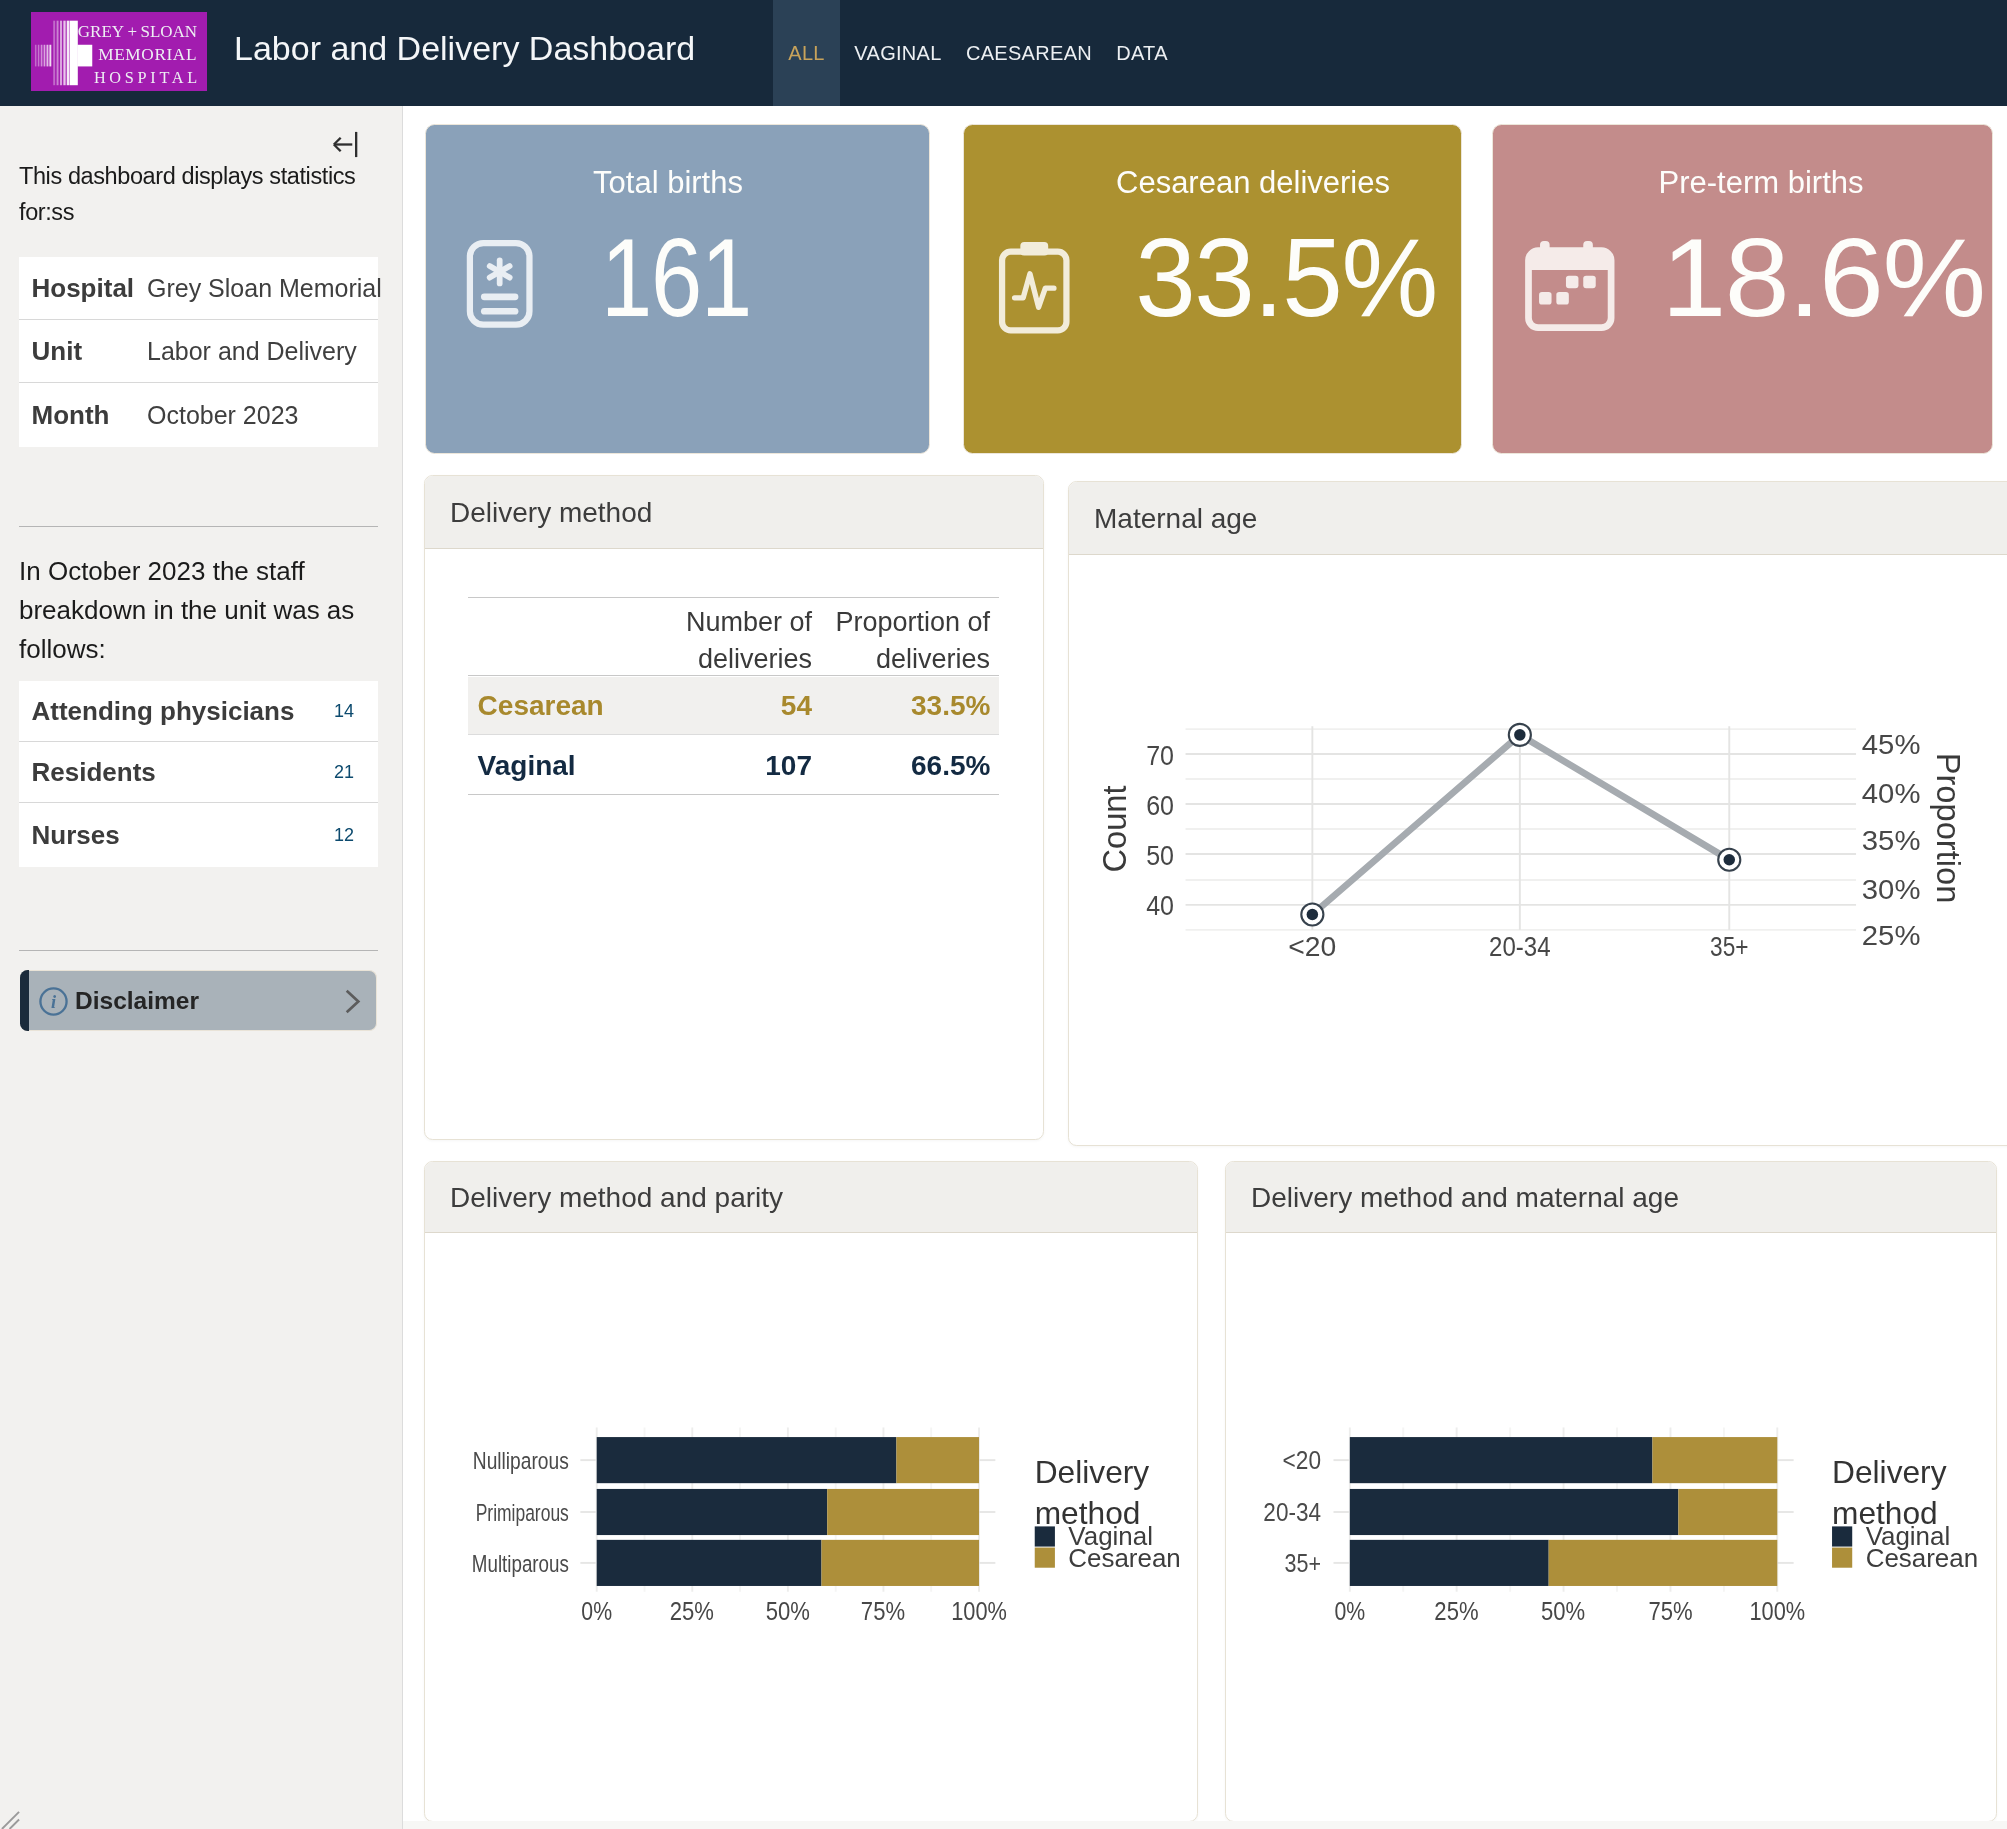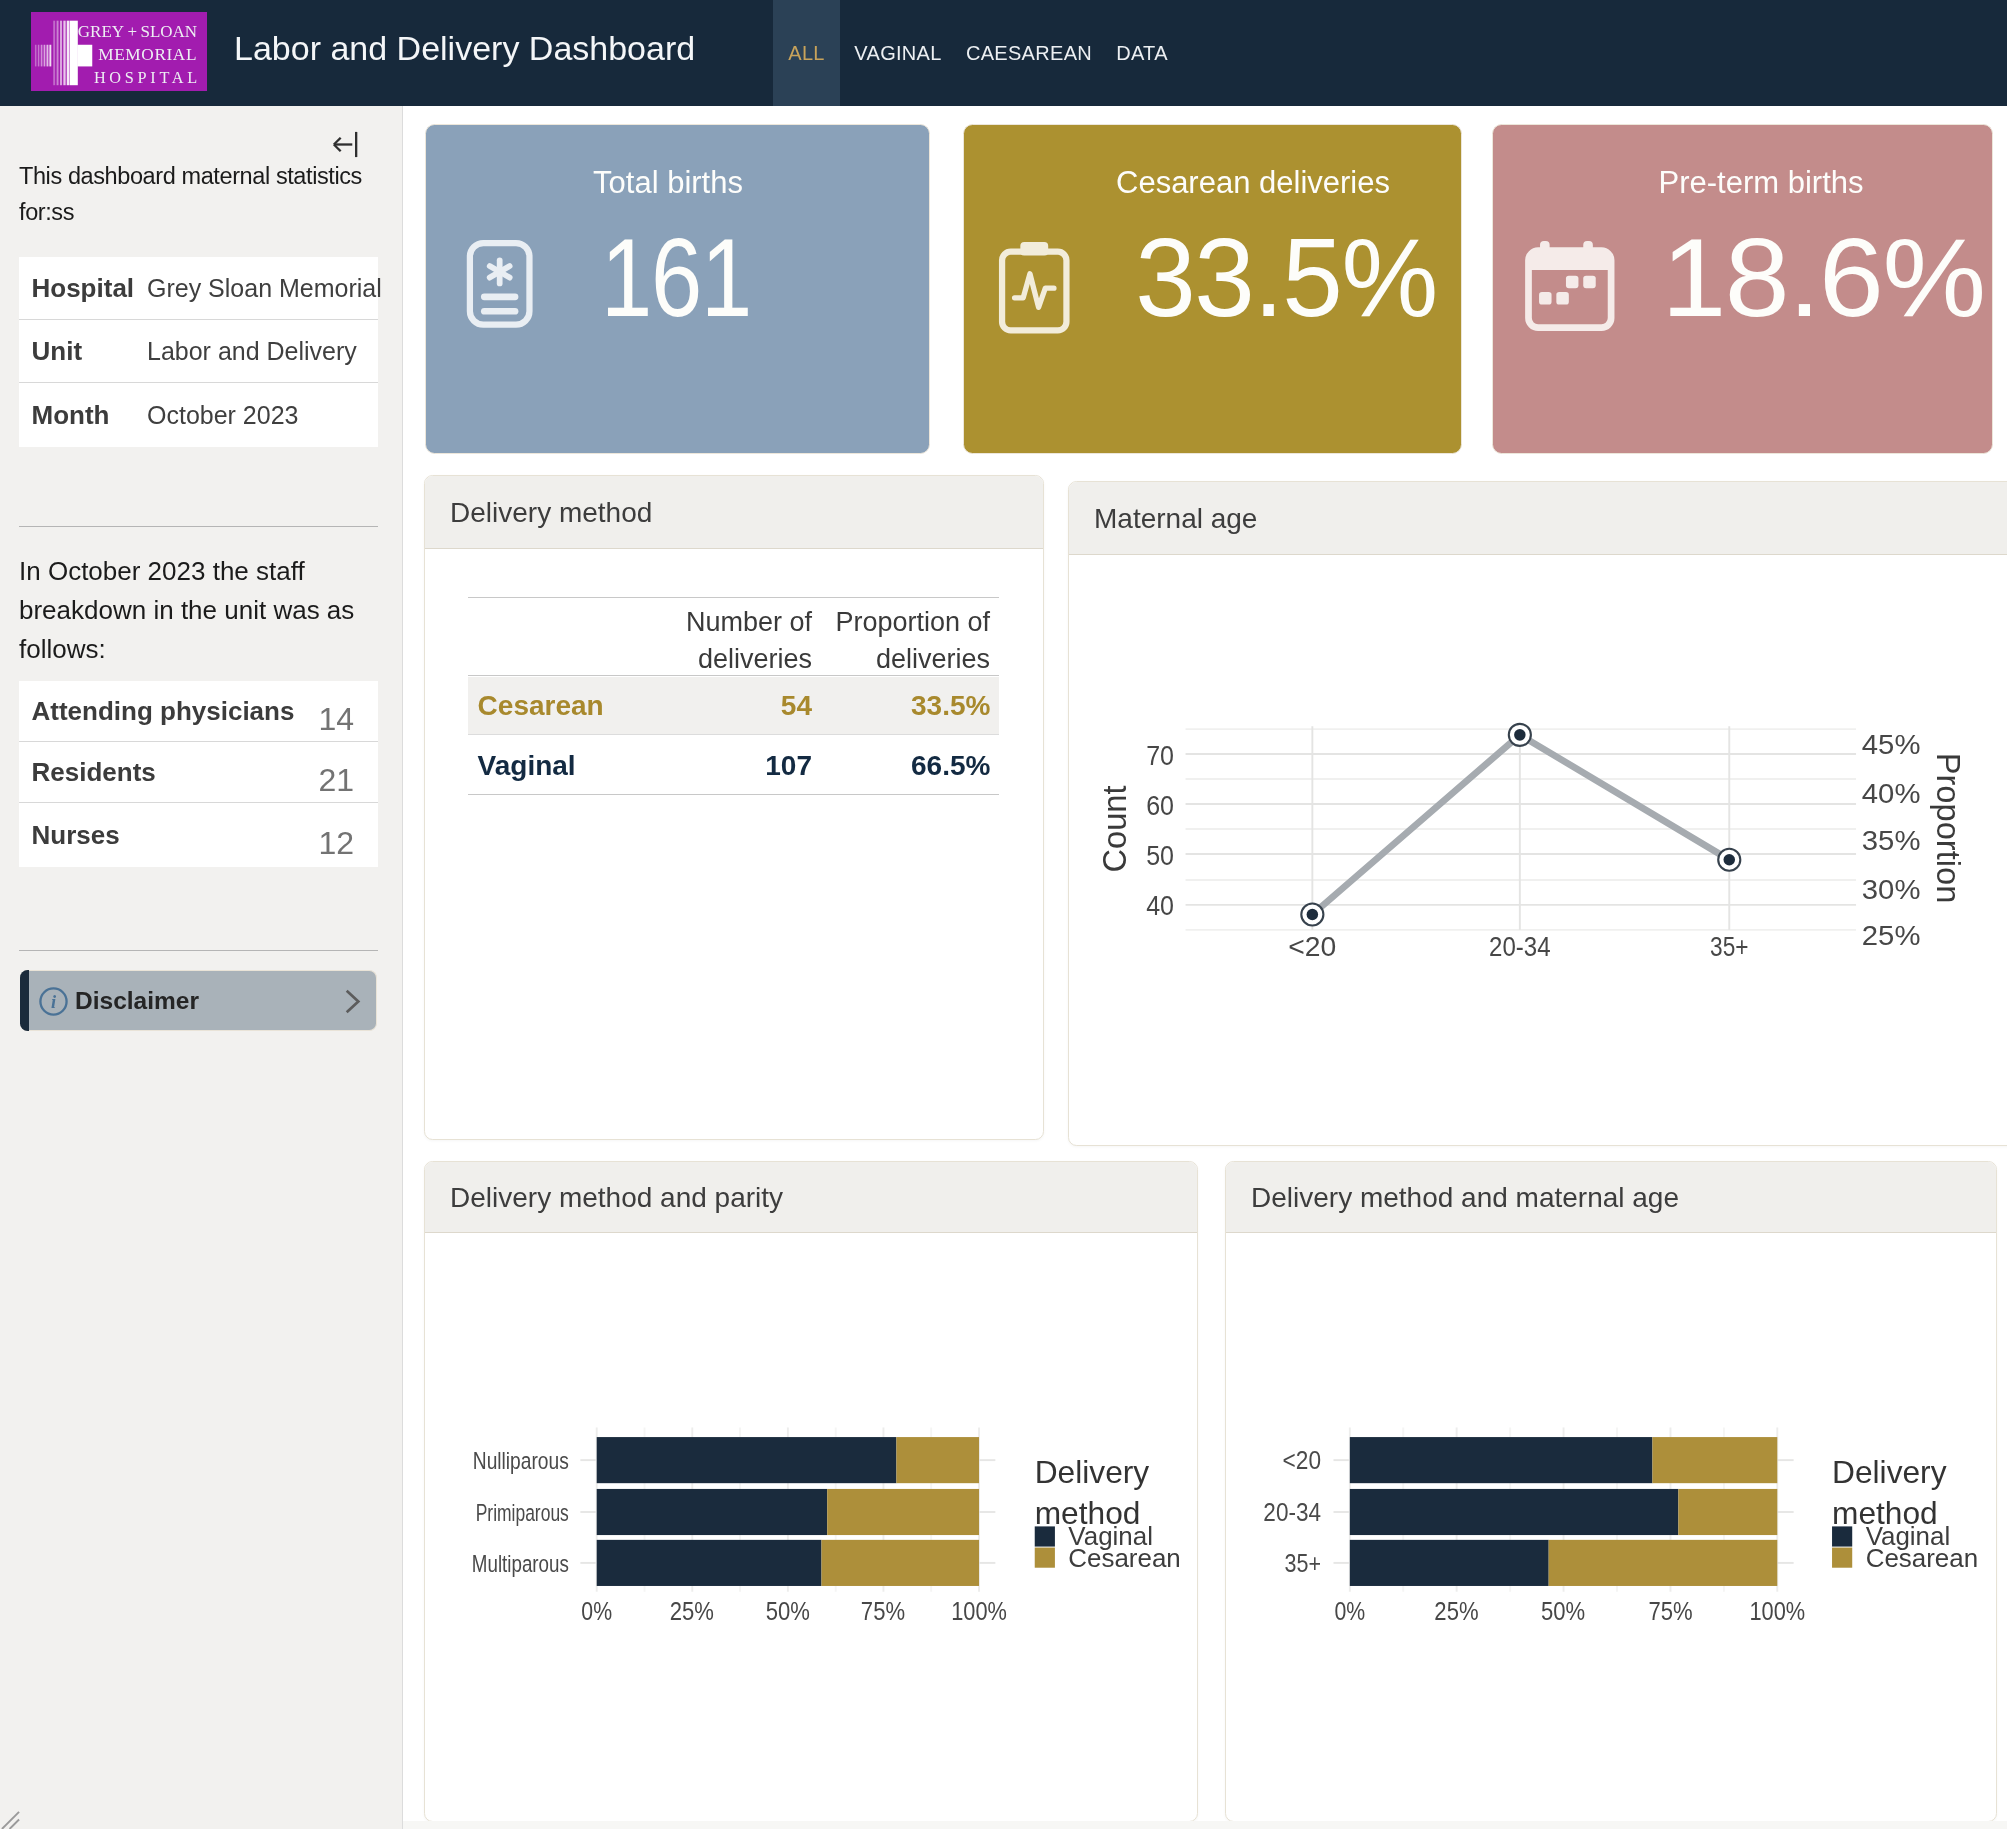--- a/index.html
+++ b/index.html
@@ -22,21 +22,21 @@
   #tab-cae { left:1029px; transform:translateX(-50%); }
   #tab-dat { left:1142px; transform:translateX(-50%); }
 
   
   #sidebar { left:0; top:106px; width:403px; height:1723px; background:#f2f1ef; border-right:1.9px solid #dcdcdc; }
   .sidetext { position:absolute; left:19px; width:363px; font-size:26px; line-height:39px; color:#1b1b1b; }
   .sidetable { position:absolute; left:19px; width:359px; background:#fff; }
   .srow { position:absolute; left:0; width:100%; }
   .srow .lab { position:absolute; left:12.5px; top:0; font-weight:700; color:#3c3c3c; font-size:26px; }
   .srow .val { position:absolute; left:128px; top:0; color:#3f3f3f; font-size:25px; white-space:nowrap; }
-  .srow .num { position:absolute; right:24px; top:8px; color:#737373; font-size:32px; }
+  .srow .num { position:absolute; right:24px; top:0; color:#0c4a6e; font-size:18px; }
   .sephr { position:absolute; left:19px; width:359px; height:0; border-top:1.9px solid #b5b5b5; }
 
   
   #disc { left:20px; top:970px; width:357px; height:61px; background:#a9b2b9; border:1.9px solid #e9e3d7; border-left:none; border-radius:7.7px; }
   #discbar { left:20px; top:970px; width:8.6px; height:61px; background:#1b2b3b; border-radius:7.7px 0 0 7.7px; }
   #disctxt { left:75px; top:970px; height:61px; line-height:61px; font-size:24.5px; font-weight:700; color:#252525; }
 
   
   .vbox { position:absolute; top:124px; height:330px; border-radius:9.6px; border:1.9px solid #ece6da; }
   #vb1 { left:425px; width:505px; background:#8aa1b9; }
@@ -105,21 +105,21 @@
 
   <div class="abs" id="sidebar"></div>
   <svg class="abs" style="left:329px;top:129px" width="33" height="31" viewBox="0 0 34 32">
     <g stroke="#2f2f2f" stroke-width="2.4" fill="none">
       <line x1="5" y1="16" x2="24" y2="16"></line>
       <line x1="5" y1="16" x2="12" y2="9"></line>
       <line x1="5" y1="16" x2="12" y2="23"></line>
       <line x1="28" y1="3" x2="28" y2="29"></line>
     </g>
   </svg>
-  <div class="sidetext" style="top:158px; font-size:23.5px; letter-spacing:-0.4px; line-height:36px; width:403px;"><span style="white-space:nowrap">This dashboard maternal statistics</span><br>for:ss</div>
+  <div class="sidetext" style="top:158px; font-size:23.5px; letter-spacing:-0.4px; line-height:36px; width:403px;"><span style="white-space:nowrap">This dashboard displays statistics</span><br>for:ss</div>
 
   <div class="sidetable" style="top:257px; height:190px;">
     <div class="srow" style="top:0;height:63px;border-bottom:1.9px solid #d8d8d8;">
       <div class="lab" style="line-height:63px">Hospital</div>
         <div class="val" style="line-height:63px">Grey Sloan Memorial</div>
     </div>
     <div class="srow" style="top:63px;height:63px;border-bottom:1.9px solid #d8d8d8;">
       <div class="lab" style="line-height:63px">Unit</div>
         <div class="val" style="line-height:63px">Labor and Delivery</div>
     </div>

